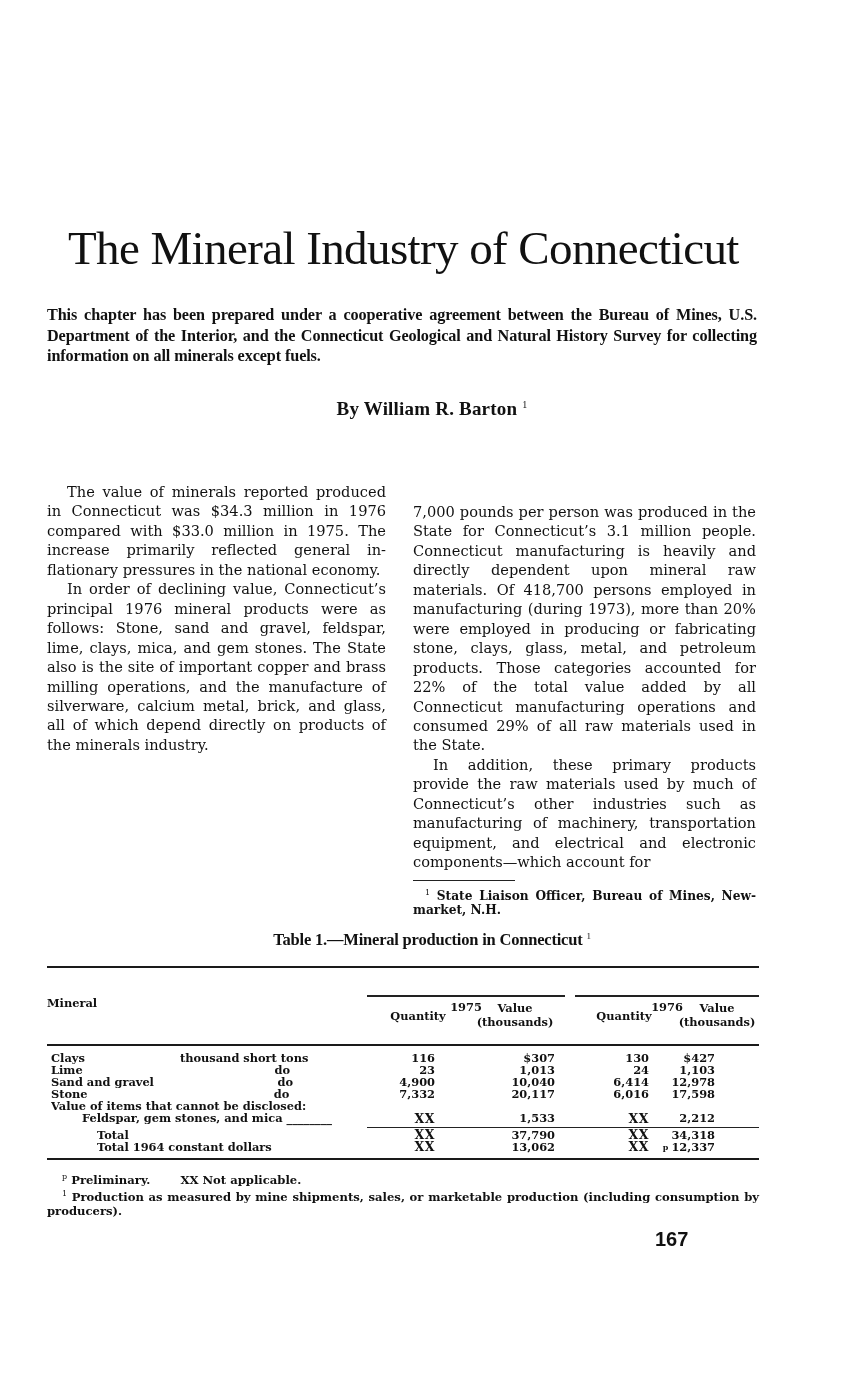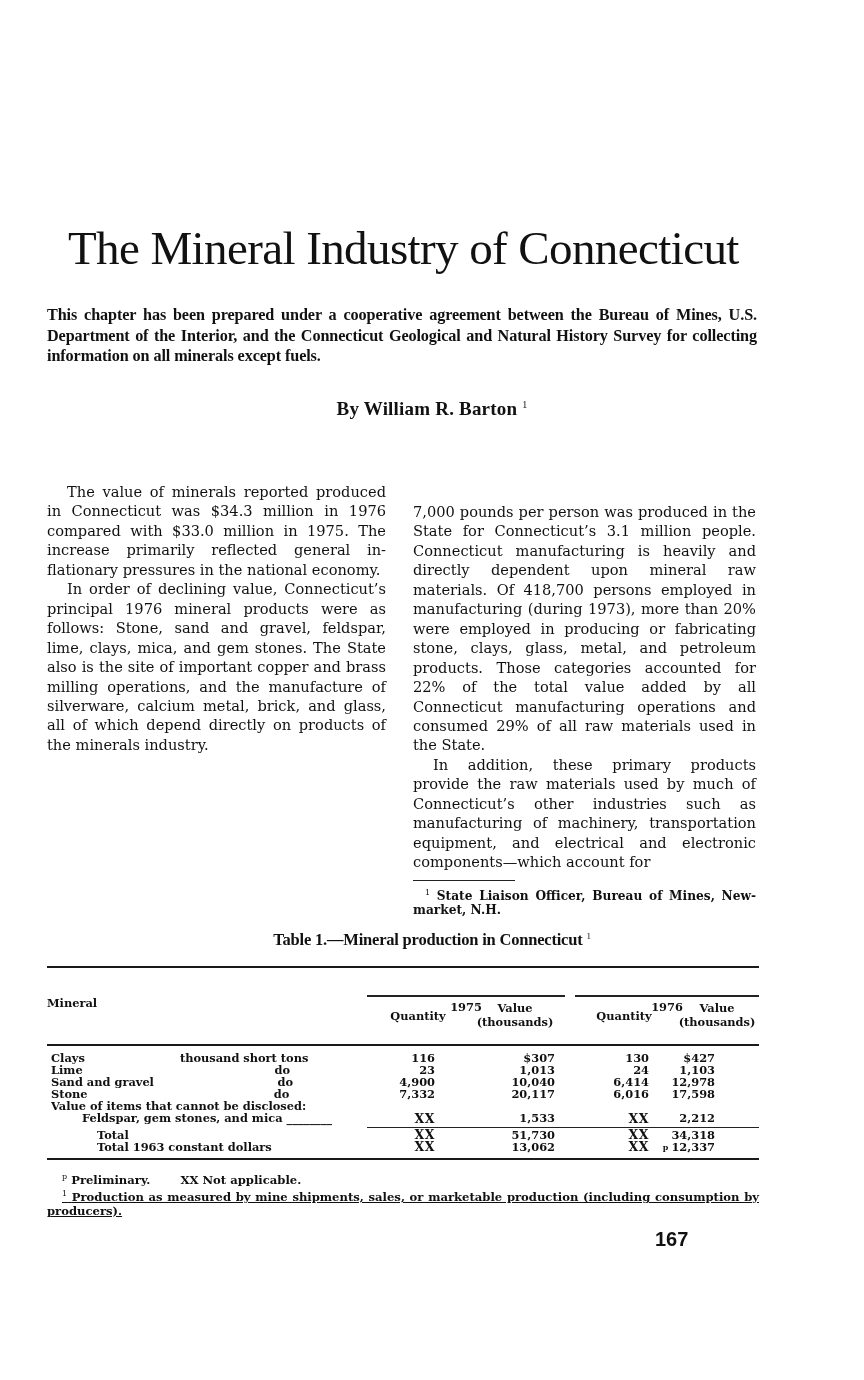--- a/index.html
+++ b/index.html
@@ -183,21 +183,21 @@
       left: 47px;
       top: 1170px;
       width: 712px;
       font-family: "DejaVu Serif", serif;
       font-size: 11.6px;
       font-weight: bold;
       line-height: 13.5px;
       text-align: justify;
     }
     .table-notes .n1 { padding-left: 15px; }
-    .table-notes .n2 { text-indent: 15px; text-decoration: underline; }
+    .table-notes .n2 { text-indent: 15px; }
     .table-notes sup { font-size: 8px; font-weight: normal; }
     .page-number {
       position: absolute;
       left: 655px;
       top: 1228px;
       font-size: 20px;
       font-weight: bold;
       font-family: Liberation Sans, sans-serif;
     }
   </style>
@@ -295,26 +295,26 @@
       <span class="cell c2">1,533</span>
       <span class="cell c3 xx">XX</span>
       <span class="cell c4">2,212</span>
     </div>
     <div style="position:relative;height:3px;">
       <div class="total-rule" style="top:1px;"></div>
     </div>
     <div class="row">
       <span class="label ind2">Total __________________________________</span>
       <span class="cell c1 xx">XX</span>
-      <span class="cell c2">51,730</span>
+      <span class="cell c2">37,790</span>
       <span class="cell c3 xx">XX</span>
       <span class="cell c4">34,318</span>
     </div>
     <div class="row">
-      <span class="label ind2">Total 1963 constant dollars ___________</span>
+      <span class="label ind2">Total 1964 constant dollars ___________</span>
       <span class="cell c1 xx">XX</span>
       <span class="cell c2">13,062</span>
       <span class="cell c3 xx">XX</span>
       <span class="cell c4"><span class="pmark">p</span><span>12,337</span></span>
     </div>
     <div style="height:5px"></div>
   </div>
   <div class="rule-thick"></div>
 </div>
 

